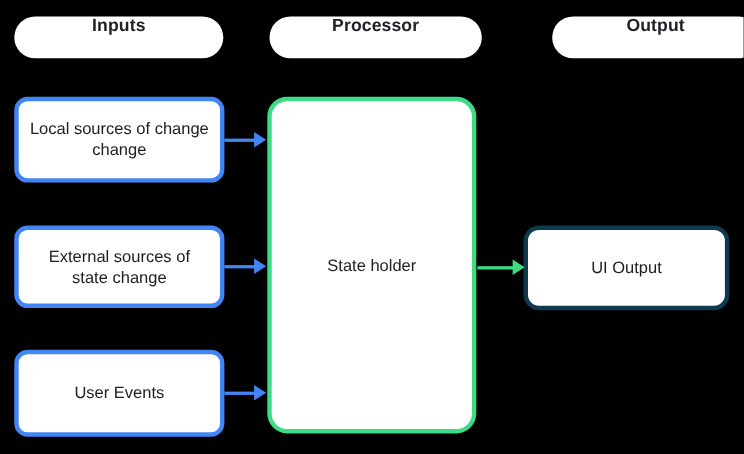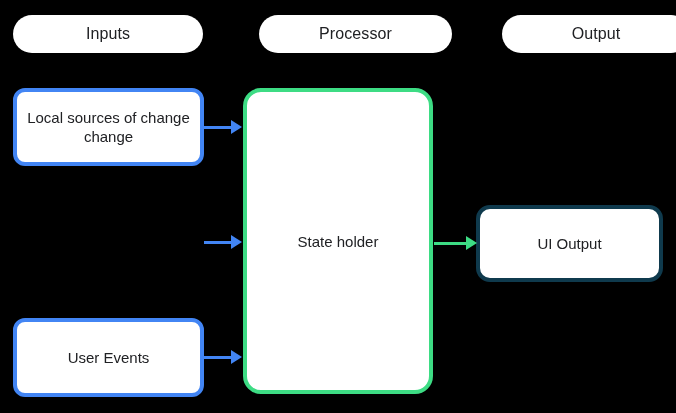--- a/index.html
+++ b/index.html
@@ -16,25 +16,25 @@
     font-family:"Liberation Sans","DejaVu Sans",sans-serif;
     width:676px;height:413px;overflow:hidden;
   }
   .diagram{
     position:relative;width:676px;height:413px;background:var(--bg);
   }
   
   .pill{
     position:absolute;top:15px;height:38px;
     background:var(--fill);border-radius:19px;
-    display:flex;align-items:center;justify-content:center;
-    color:var(--text);font-size:16px;font-weight:400;letter-spacing:.1px;
+    display:flex;justify-content:center;
+    color:var(--text);font-size:16px;font-weight:700;letter-spacing:.1px;
   }
   .pill.inputs{left:13px;width:190px;}
-  .pill.processor{left:259px;width:193px;}
+  .pill.processor{left:245px;width:193px;}
   .pill.output{left:502px;width:188px;}
   
   .node{
     position:absolute;background:var(--fill);
     display:flex;align-items:center;justify-content:center;
     color:var(--text);font-size:15px;line-height:19px;text-align:center;
   }
   .node-label{white-space:pre-line;display:block;padding:0 10px;}
   .input-node{
     left:13px;width:191px;
@@ -80,20 +80,24 @@
     <span>Processor</span>
   </div>
   <div class="pill output">
     <span>Output</span>
   </div>
 
   <div class="node input-node n1">
     <span class="node-label">Local sources of change
 change</span>
   </div>
+  <div class="node input-node n2">
+    <span class="node-label">External sources of
+state change</span>
+  </div>
   <div class="node input-node n3">
     <span class="node-label">User Events</span>
   </div>
 
   <div class="node processor-node">
     <span class="node-label">State holder</span>
   </div>
 
   <div class="node output-node">
     <span class="node-label">UI Output</span>

